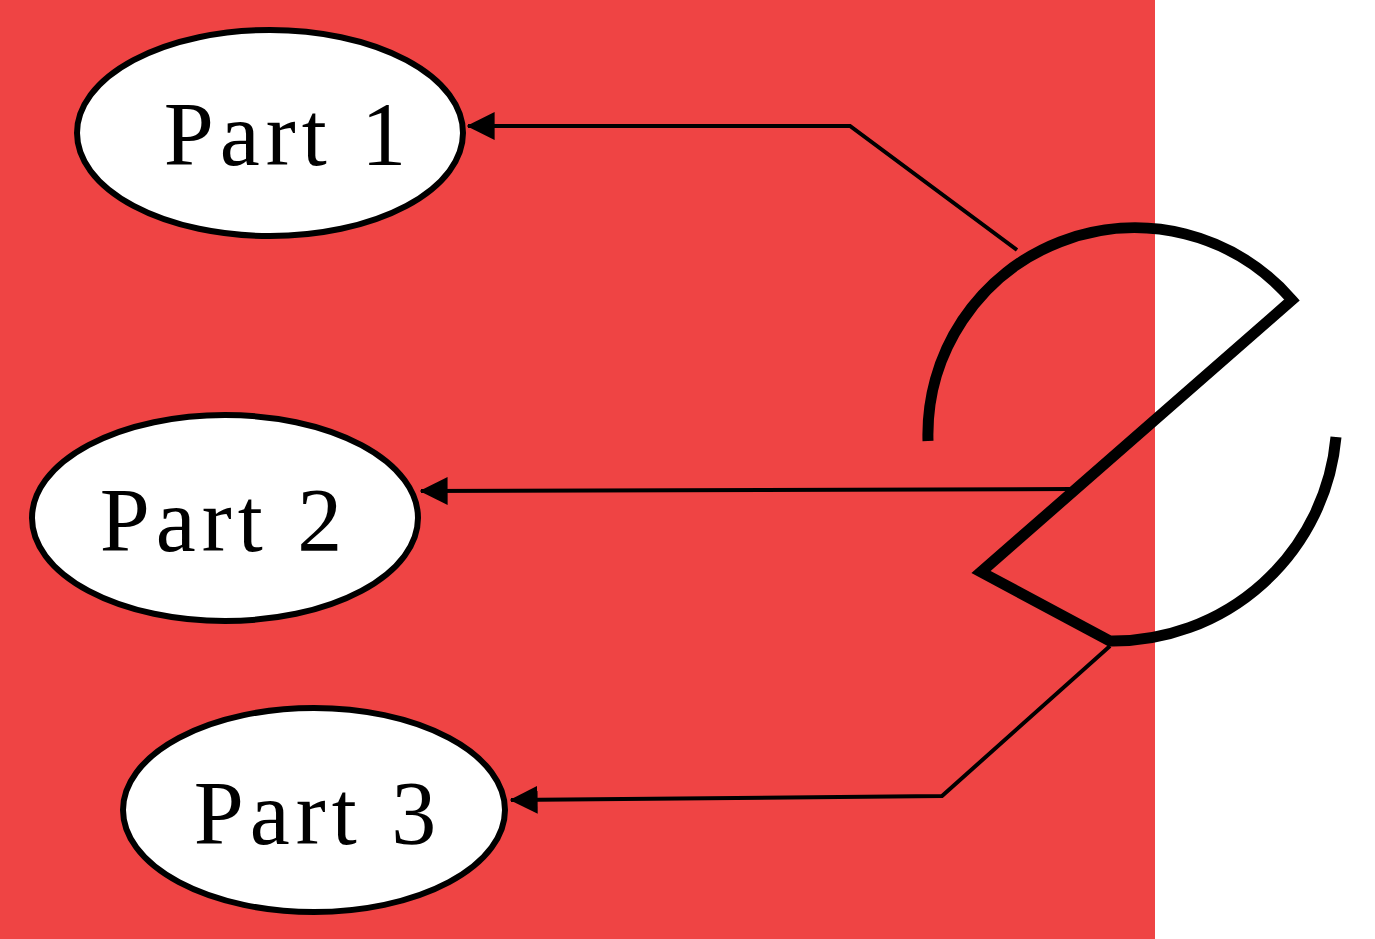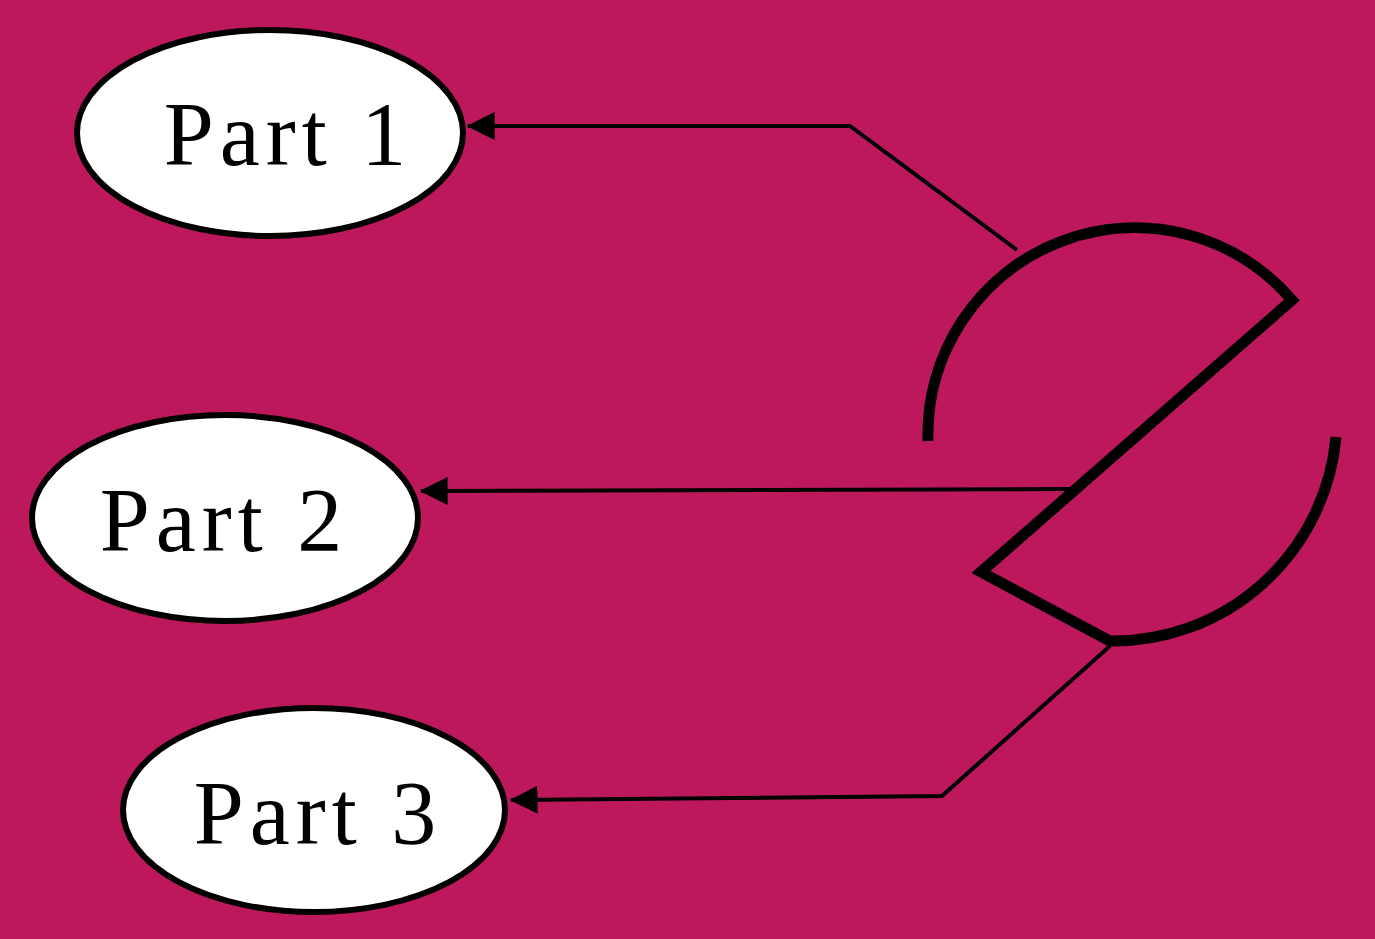--- a/index.html
+++ b/index.html
@@ -5,23 +5,23 @@
   html, body {
     margin: 0;
     padding: 0;
     width: 1375px;
     height: 939px;
     background: #ffffff;
     overflow: hidden;
   }
   .canvas-wrap {
     position: relative;
-    width: 1375px;
+    width: 1155px;
     height: 939px;
-    background: #be185d;
+    background: #ef4444;
   }
   svg { display: block; }
   .node-ellipse {
     fill: #ffffff;
     stroke: #000000;
     stroke-width: 6;
   }
   .node-label {
     font-family: "Liberation Serif", "DejaVu Serif", serif;
     font-size: 90px;

